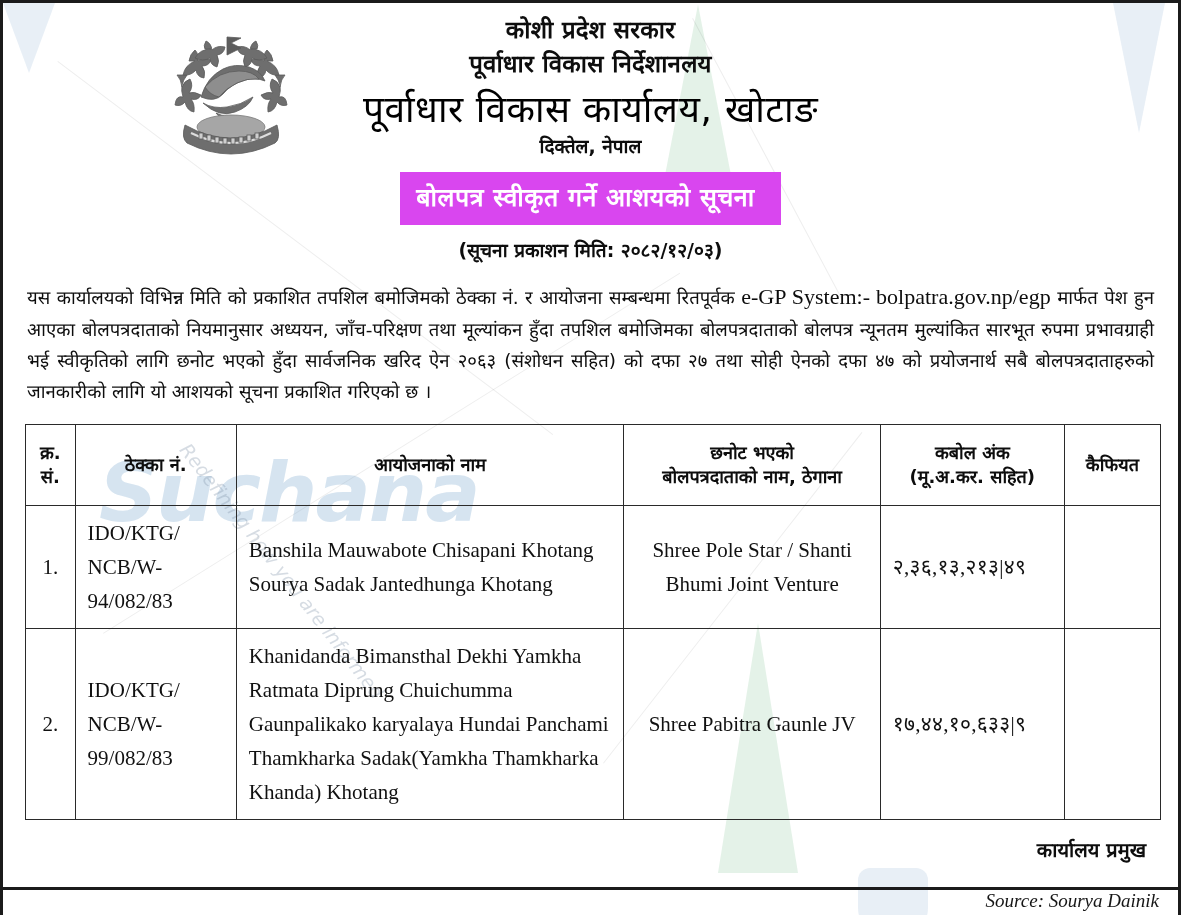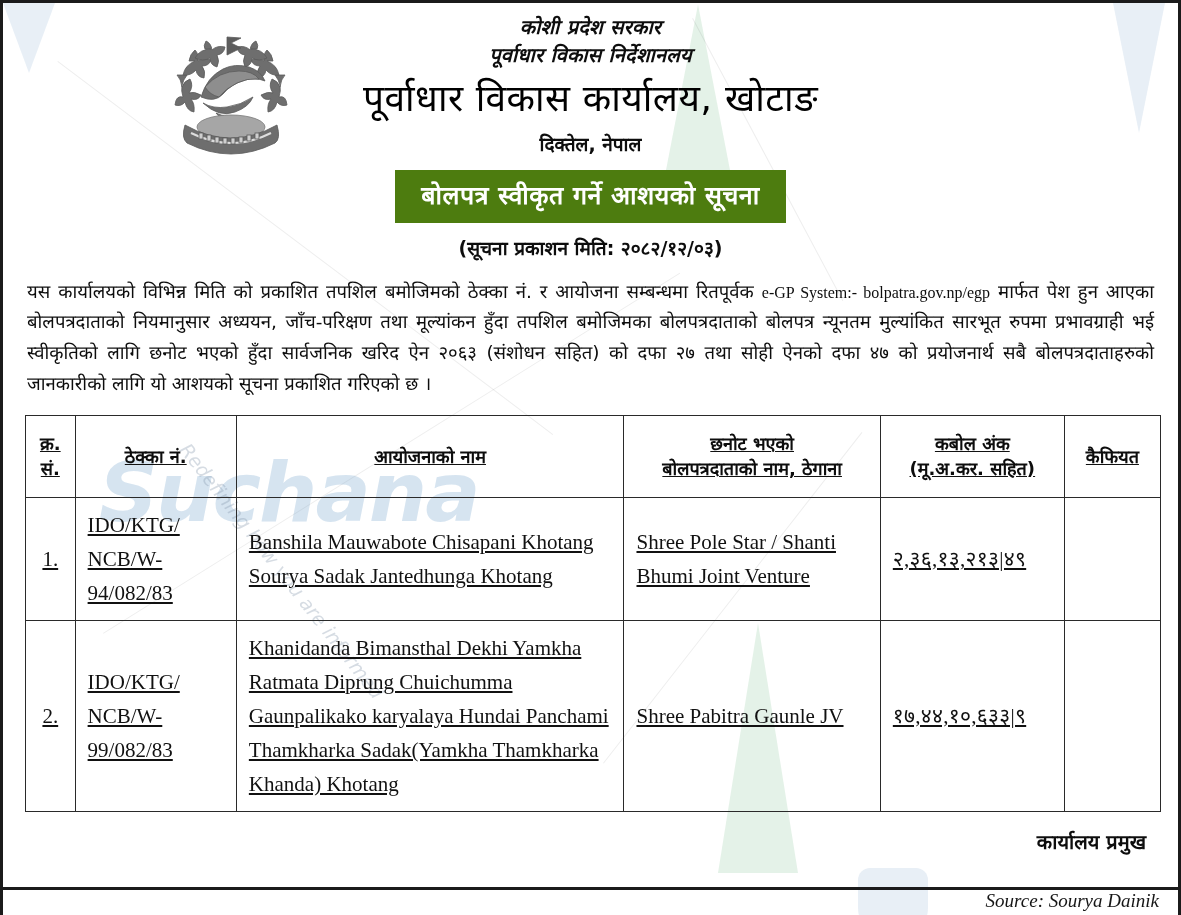--- a/index.html
+++ b/index.html
@@ -107,57 +107,56 @@
   }
   .emblem {
     position: absolute;
     left: 140px; top: 22px;
     width: 140px; height: 132px;
   }
   .org-lines { }
   .org-line {
     font-family: "DejaVu Sans", sans-serif;
     font-weight: 700;
-    font-size: 20px;
+    font-size: 24px;
     line-height: 1.42;
     color: #0d0d0d;
     letter-spacing: 0.2px;
-    font-style: italic;
   }
   .office-name {
     font-family: "DejaVu Sans", sans-serif;
     font-weight: 400;
     font-size: 37px;
     line-height: 1.22;
     margin-top: 6px;
     color: #000;
     letter-spacing: 0.5px;
   }
   .office-place {
     font-family: "DejaVu Sans", sans-serif;
     font-weight: 700;
     font-size: 19px;
     line-height: 1.3;
-    margin-top: 11px;
+    margin-top: 2px;
     color: #0d0d0d;
   }
 
   .banner-wrap {
     margin-top: 13px;
     display: flex;
     justify-content: center;
   }
   .banner {
-    background: #4d7c0f;
+    background: #d946ef;
     color: #ffffff;
     font-family: "DejaVu Sans", sans-serif;
     font-weight: 700;
     font-size: 25px;
     line-height: 1;
-    padding: 13px 26px 15px 26px;
+    padding: 13px 26px 15px 16px;
     letter-spacing: 0.5px;
     white-space: nowrap;
   }
   .pub-date {
     margin-top: 12px;
     text-align: center;
     font-family: "DejaVu Sans", sans-serif;
     font-weight: 700;
     font-size: 19px;
     color: #0d0d0d;
@@ -168,31 +167,30 @@
     margin: 16px 6px 0 6px;
     font-family: "DejaVu Sans", sans-serif;
     font-size: 18.5px;
     line-height: 1.66;
     text-align: justify;
     text-justify: inter-word;
     color: #0d0d0d;
   }
   .body-para .latin {
     font-family: "Liberation Serif", serif;
-    font-size: 16px;
+    font-size: 22px;
   }
 
   
   table.notice {
     margin: 16px 4px 0 4px;
     width: 1136px;
     border-collapse: collapse;
     table-layout: fixed;
     background: transparent;
-    text-decoration: underline;
   }
   table.notice th, table.notice td {
     border: 1.5px solid #2a2a2a;
     vertical-align: middle;
     background: transparent;
   }
   table.notice th {
     font-family: "DejaVu Sans", sans-serif;
     font-weight: 700;
     font-size: 18px;
@@ -204,21 +202,21 @@
   table.notice td {
     font-family: "Liberation Serif", serif;
     font-size: 21px;
     line-height: 1.62;
     padding: 10px 12px;
     color: #111;
   }
   td.c-sn      { text-align: center; font-size: 21px; }
   td.c-contract{ text-align: left; }
   td.c-project { text-align: left; }
-  td.c-bidder  { text-align: left; }
+  td.c-bidder  { text-align: center; }
   td.c-amount  {
     text-align: left;
     font-family: "DejaVu Sans", sans-serif;
     font-size: 19px;
     letter-spacing: 0.3px;
   }
   td.c-remarks { }
 
   .col-sn       { width: 48px; }
   .col-contract { width: 156px; }

